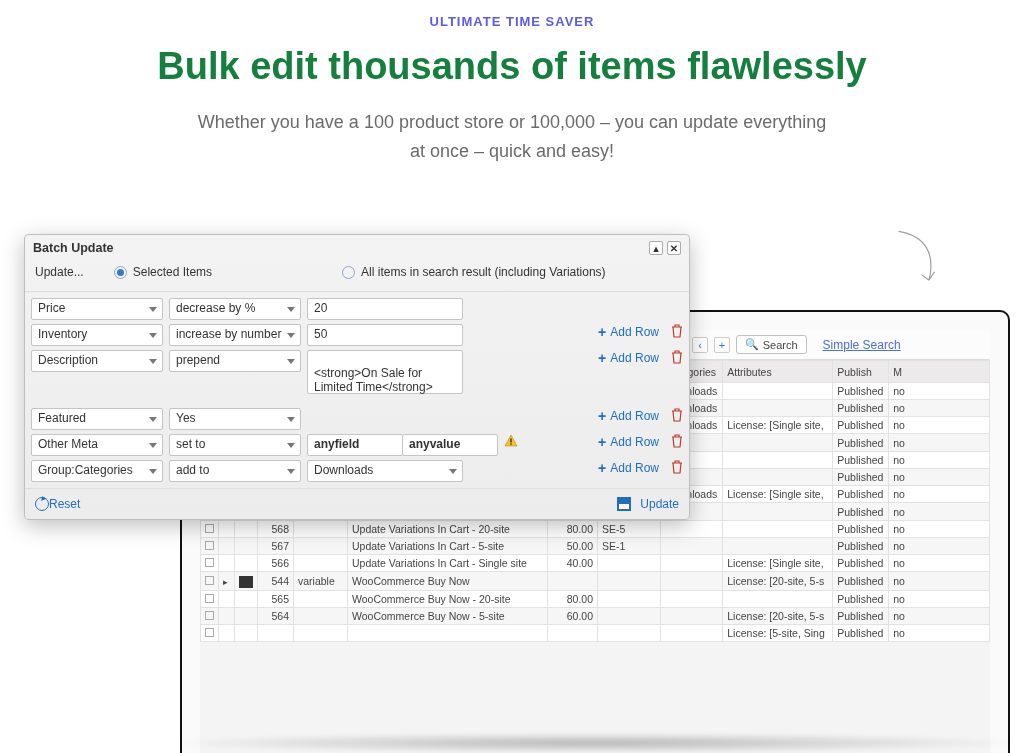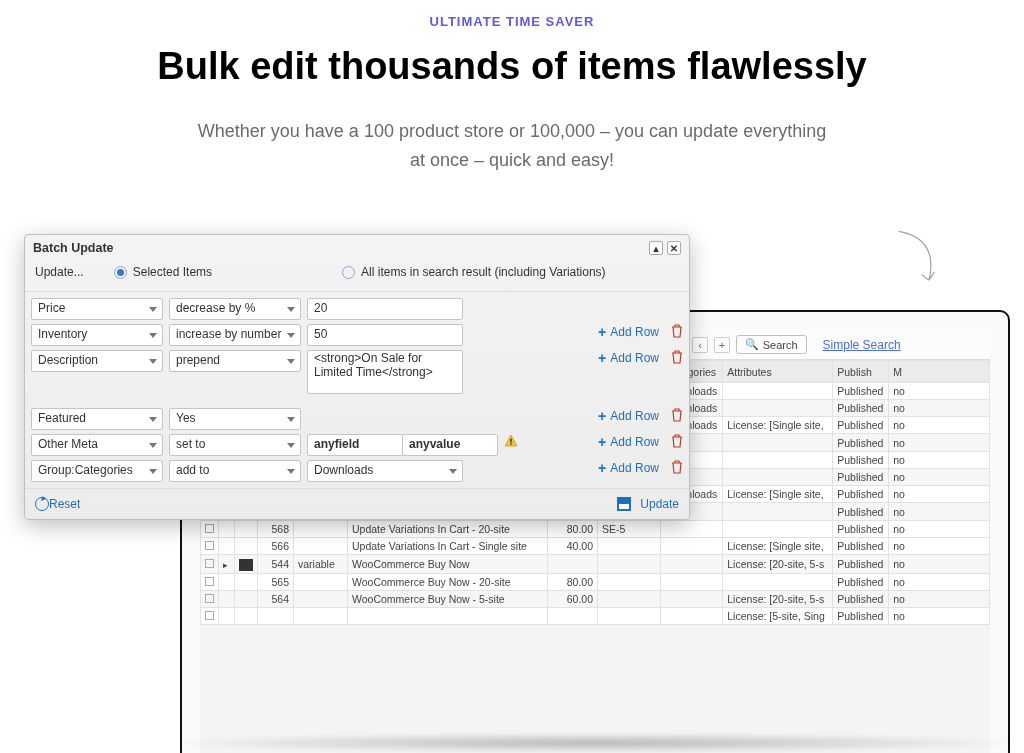--- a/index.html
+++ b/index.html
@@ -1,19 +1,19 @@
 <!DOCTYPE html>
 <html><head>
 <meta charset="utf-8">
 <style>
   * { box-sizing: border-box; margin: 0; padding: 0; }
   body { font-family: -apple-system, BlinkMacSystemFont, "Segoe UI", Arial, sans-serif; background: #fff; width: 1024px; height: 753px; overflow: hidden; position: relative; }
   .hero { text-align: center; padding: 14px 40px 20px; }
   .eyebrow { color: #5b5be5; font-size: 13px; font-weight: 600; letter-spacing: 1px; margin-bottom: 16px; }
-  .title { font-size: 38px; font-weight: 700; color: #000000; margin-bottom: 29px; }
+  .title { font-size: 38px; font-weight: 700; color: #15803d; margin-bottom: 20px; }
   .subtitle { font-size: 18px; color: #6b6b6b; line-height: 1.6; max-width: 640px; margin: 0 auto; }
 
   
   .arrow { position: absolute; stroke: #777; stroke-width: 1.3; fill: none; opacity: 0.7; }
   .arrow-right { top: 226px; right: 84px; width: 46px; height: 66px; }
   .arrow-left { top: 520px; left: 200px; width: 50px; height: 66px; }
 
   
   .laptop { position: absolute; left: 180px; top: 310px; width: 830px; height: 470px; background: #fafafa; border: 2px solid #111; border-radius: 10px 10px 0 0; padding: 18px 18px 0 18px; }
   .laptop-inner { background: #f4f4f4; width: 100%; height: 100%; overflow: hidden; font-size: 10.5px; color: #444; }
@@ -45,21 +45,21 @@
   .radio .dot { width:13px; height:13px; border:1px solid #8aa5d6; border-radius:50%; display:inline-flex; align-items:center; justify-content:center; }
   .radio.selected .dot::after { content:""; width:7px; height:7px; background:#3b74d1; border-radius:50%; }
 
   .rules { padding: 6px 6px 2px; }
   .rule { display:flex; align-items:flex-start; gap:6px; margin-bottom:4px; }
   .sel, .inp, .ta { border:1px solid #c4c4c4; background:#fff; border-radius:2px; height:22px; font-size:12px; padding: 2px 18px 2px 6px; position:relative; }
   .sel { width: 132px; cursor:pointer; }
   .sel::after { content:""; position:absolute; right:5px; top:8px; width:0;height:0;border-left:4px solid transparent;border-right:4px solid transparent;border-top:5px solid #777; }
   .op { width: 132px; }
   .inp { width: 156px; padding-right:6px; }
-  .ta { width: 156px; height: 44px; padding:0 6px; line-height:1.2; }
+  .ta { width: 156px; height: 44px; padding:15px 6px; line-height:1.2; }
   .pair .inp { width: 96px; font-weight: bold; }
   .pair .inp + .inp { margin-left:-1px; }
   .addrow { margin-left:auto; color:#1f6fc1; display:inline-flex; align-items:center; gap:4px; cursor:pointer; }
   .addrow .plus { color:#1f6fc1; font-weight:700; font-size:14px; }
   .trash { width:12px; height:14px; display:inline-block; margin-left:6px; cursor:pointer; }
   .trash svg { width:12px; height:14px; }
   .warn { width:14px; height:14px; display:inline-flex; align-items:center; justify-content:center; }
   .warn svg { width:14px; height:14px; }
 
   .divider { height: 10px; }
@@ -239,20 +239,34 @@
             <td class="tdnum">568</td>
             <td></td>
             <td>Update Variations In Cart - 20-site</td>
             <td class="tdnum">80.00</td>
             <td>SE-5</td>
             <td></td>
             <td></td>
             <td>Published</td>
             <td>no</td>
           </tr>
+          <tr class="alt">
+            <td class="cb"><input type="checkbox" style=""></td>
+            <td class="cb"></td>
+            <td class="cb"></td>
+            <td class="tdnum">567</td>
+            <td></td>
+            <td>Update Variations In Cart - 5-site</td>
+            <td class="tdnum">50.00</td>
+            <td>SE-1</td>
+            <td></td>
+            <td></td>
+            <td>Published</td>
+            <td>no</td>
+          </tr>
           <tr>
             <td class="cb"><input type="checkbox" style=""></td>
             <td class="cb"></td>
             <td class="cb"></td>
             <td class="tdnum">566</td>
             <td></td>
             <td>Update Variations In Cart - Single site</td>
             <td class="tdnum">40.00</td>
             <td></td>
             <td></td>

